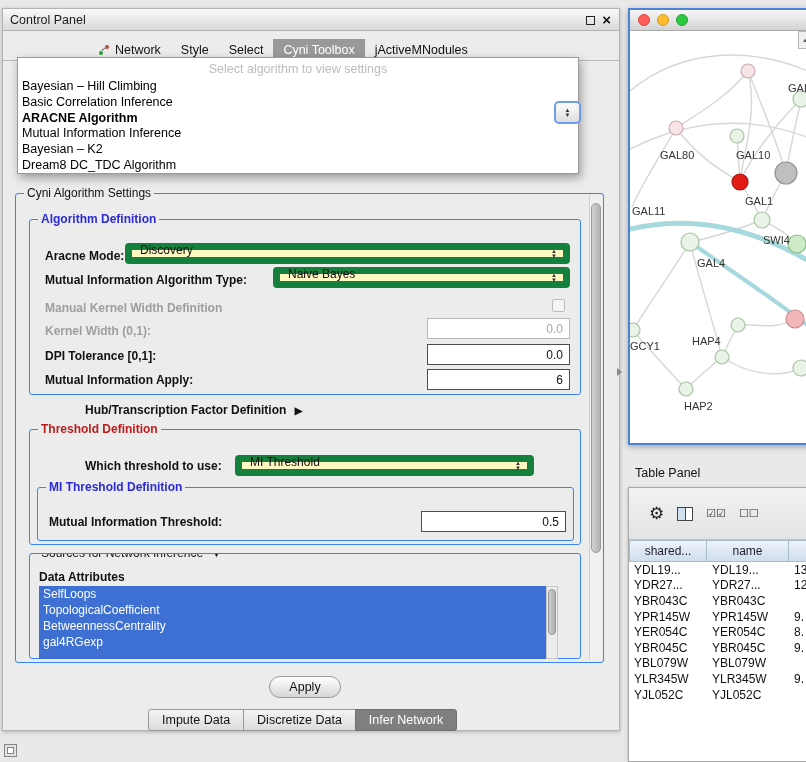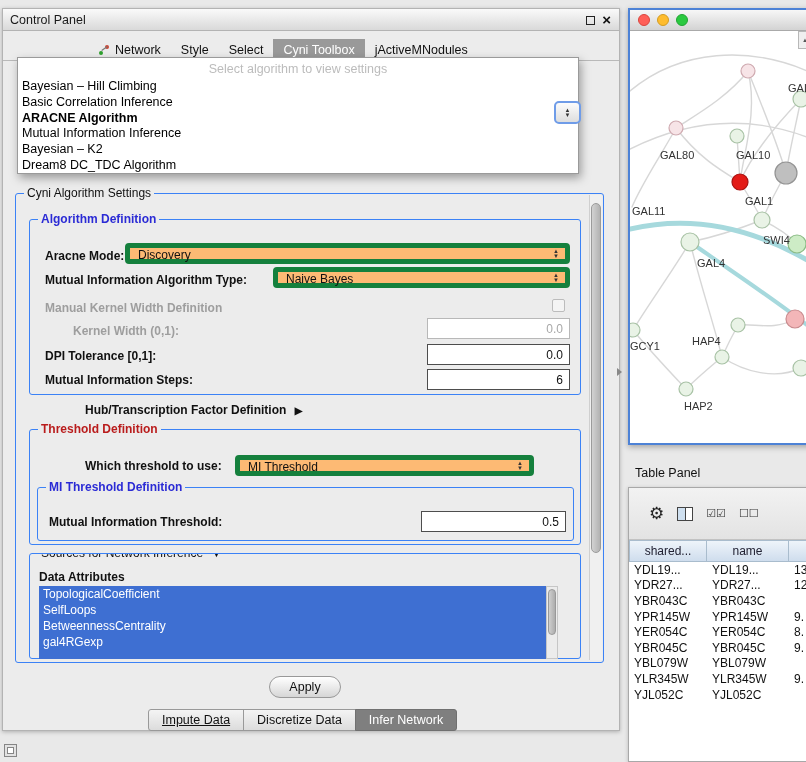--- a/index.html
+++ b/index.html
@@ -42,41 +42,41 @@
   #settings-scroll-thumb{position:absolute;left:1px;top:8px;width:10px;height:350px;background:linear-gradient(90deg,#d2d2d2,#b2b2b2);border:1px solid #9b9b9b;border-radius:6px;}
 
   #algdef-group{left:26px;top:210px;width:552px;height:176px;}
   #threshold-group{left:26px;top:420px;width:552px;height:116px;}
   #mi-group{left:34px;top:478px;width:537px;height:54px;}
   #sources-group{left:26px;top:544px;width:552px;height:106px;overflow:hidden;}
 
   .lbl{position:absolute;font-weight:bold;font-size:12px;color:#111;white-space:nowrap;}
   .lbl.disabled{color:#9e9e9e;}
 
-  .combo{position:absolute;background:#fdba74;border:5px solid #15803d;border-radius:4px;display:flex;align-items:flex-start;padding-left:8px;font-size:12px;color:#111;}
+  .combo{position:absolute;background:#fef9c3;border:7px solid #15803d;border-radius:4px;display:flex;align-items:flex-end;padding-left:8px;font-size:12px;color:#111;}
   .stepper{display:flex;flex-direction:column;justify-content:center;line-height:4.5px;font-size:6px;color:#333;}
   .combo .stepper{position:absolute;right:6px;top:0;bottom:0;}
 
   .field{position:absolute;background:#fff;border:1px solid #9c9c9c;display:flex;align-items:center;justify-content:flex-end;padding-right:6px;font-size:12px;color:#111;}
   .field.strong{border-color:#4d4d4d;}
   .field.disabled{color:#a8a8a8;border-color:#b8b8b8;}
   .checkbox{position:absolute;width:13px;height:13px;border:1px solid #bcbcbc;background:#f4f4f4;border-radius:2px;}
   .caret{font-size:10px;margin-left:5px;}
 
   #attr-list{position:absolute;left:36px;top:577px;width:519px;background:#fff;}
   .attr-item{height:16px;line-height:16px;padding-left:4px;background:#3e6fd2;color:#fff;font-size:12px;}
   #attr-list::after{content:"";display:block;height:9px;background:#3e6fd2;}
   #attr-scrollbar{left:543px;top:577px;width:12px;height:73px;background:#ececec;border:1px solid #c6c6c6;}
   #attr-scroll-thumb{position:absolute;left:1px;top:2px;width:8px;height:46px;background:linear-gradient(90deg,#cfcfcf,#adadad);border:1px solid #999;border-radius:4px;}
 
   #apply-btn{left:266px;top:667px;width:72px;height:22px;border:1px solid #999;border-radius:11px;background:linear-gradient(#ffffff,#d6d6d6);display:flex;align-items:center;justify-content:center;font-size:12.5px;color:#111;}
 
   #bottom-tabs{left:146px;top:700px;display:flex;}
   .btab{height:22px;display:flex;align-items:center;justify-content:center;padding:0 13px;border:1px solid #999;background:linear-gradient(#f4f4f4,#dcdcdc);margin-left:-1px;font-size:12.5px;color:#111;}
-  .btab:first-child{border-radius:3px 0 0 3px;text-decoration:underline;}
+  .btab:first-child{border-radius:3px 0 0 3px;}
   .btab:last-child{border-radius:0 3px 3px 0;}
   .btab.active{background:#7f7f7f;color:#fff;border-color:#707070;}
 
   
   #network-window{left:628px;top:8px;width:186px;height:437px;border:2px solid #4d82d6;background:#fff;box-shadow:0 2px 6px rgba(0,0,0,.3);}
   #nw-titlebar{position:absolute;left:0;top:0;right:0;height:21px;background:linear-gradient(#f7f7f7,#d3d3d3);border-bottom:1px solid #aaa;display:flex;align-items:center;gap:7px;padding-left:8px;}
   .traffic{width:12px;height:12px;border-radius:50%;}
   .traffic.red{background:#ff5f57;border:1px solid #d9453e;}
   .traffic.yellow{background:#febc2e;border:1px solid #d39c22;}
   .traffic.green{background:#2ac940;border:1px solid #22a534;}
@@ -164,31 +164,31 @@
     <span>Naive Bayes</span>
     <span class="stepper">
         <span>▲</span>
         <span>▼</span>
       </span>
   </div>
 
   <span class="lbl disabled" style="left:42px;top:292px;">Manual Kernel Width Definition</span>
   <span class="checkbox" style="left:549px;top:290px;"></span>
 
-  <span class="lbl disabled" style="left:42px;top:315px;margin-left:28px;">Kernel Width (0,1):</span>
+  <span class="lbl disabled" style="left:42px;top:315px;">Kernel Width (0,1):</span>
   <div class="field disabled" style="left:424px;top:309px;width:143px;height:21px;">
     <span>0.0</span>
   </div>
 
   <span class="lbl" style="left:42px;top:340px;">DPI Tolerance [0,1]:</span>
   <div class="field strong" style="left:424px;top:335px;width:143px;height:21px;">
     <span>0.0</span>
   </div>
 
-  <span class="lbl" style="left:42px;top:364px;">Mutual Information Steps:</span>
+  <span class="lbl" style="left:42px;top:364px;">Mutual Information Apply:</span>
   <div class="field strong" style="left:424px;top:360px;width:143px;height:21px;">
     <span>6</span>
   </div>
 
   <span class="lbl" style="left:40px;top:394px;padding-left:42px;">
     <span>Hub/Transcription Factor Definition</span>
     <span class="caret">▶</span>
   </span>
 
   <div id="threshold-group" class="group">
@@ -213,22 +213,22 @@
   </div>
 
   <div id="sources-group" class="group">
     <span class="group-title t-black">
       <span>Sources for Network Inference</span>
       <span class="caret">▼</span>
     </span>
   </div>
   <span class="lbl" style="left:36px;top:561px;">Data Attributes</span>
   <div id="attr-list">
+      <div class="attr-item">SelfLoops</div>
       <div class="attr-item">TopologicalCoefficient</div>
-      <div class="attr-item">SelfLoops</div>
       <div class="attr-item">BetweennessCentrality</div>
       <div class="attr-item">gal4RGexp</div>
     </div>
   <div id="attr-scrollbar" class="abs">
     <div id="attr-scroll-thumb"></div>
   </div>
 
   <div id="apply-btn" class="abs">Apply</div>
 
   <div id="bottom-tabs" class="abs">

